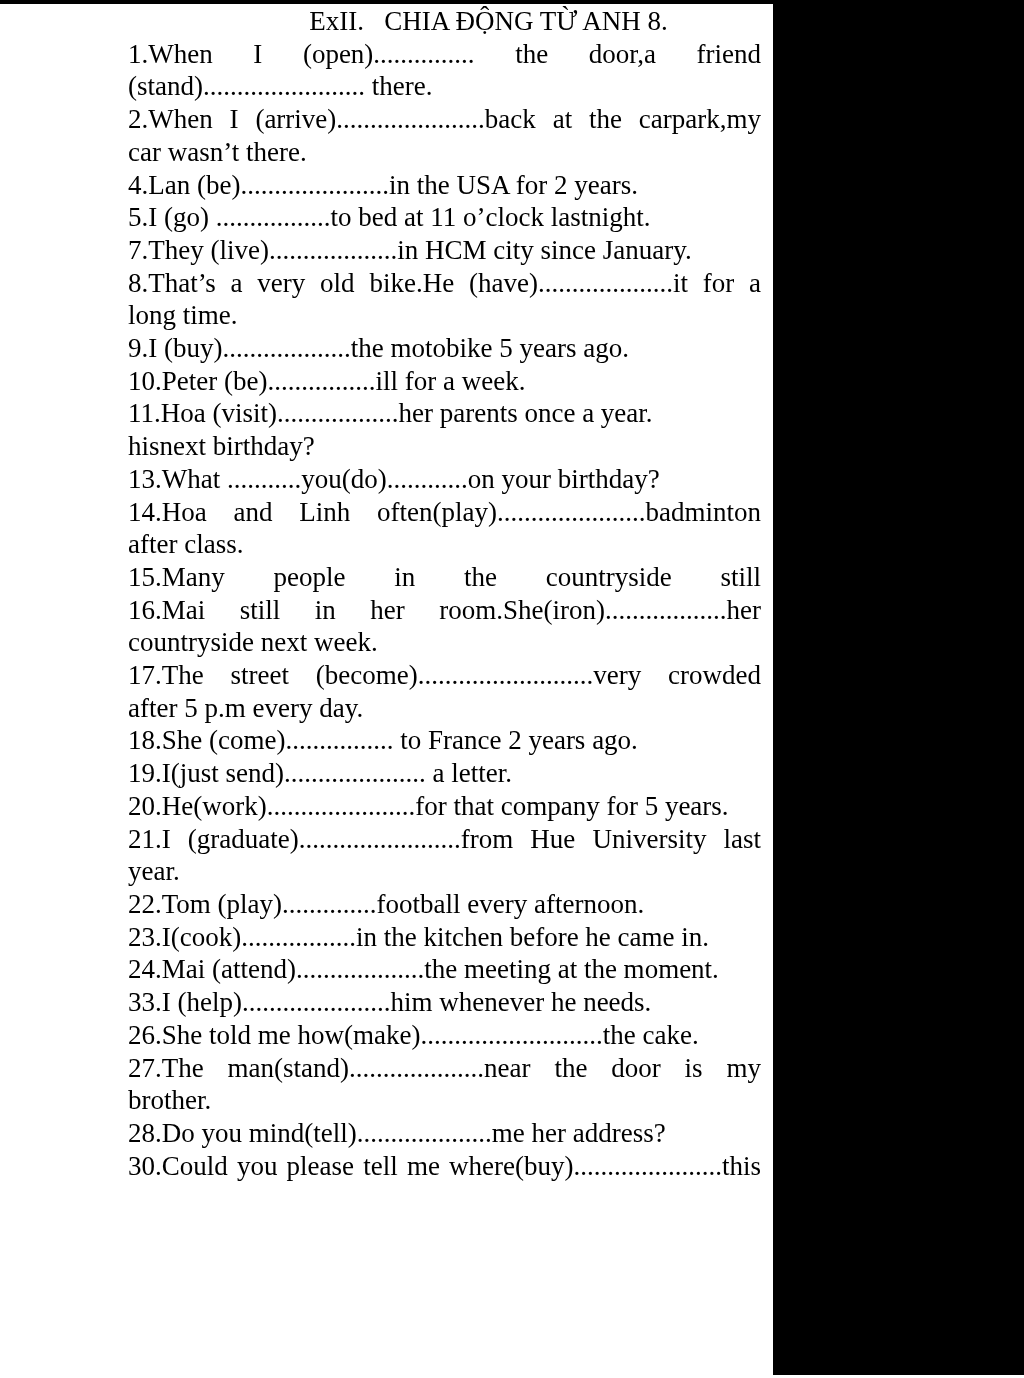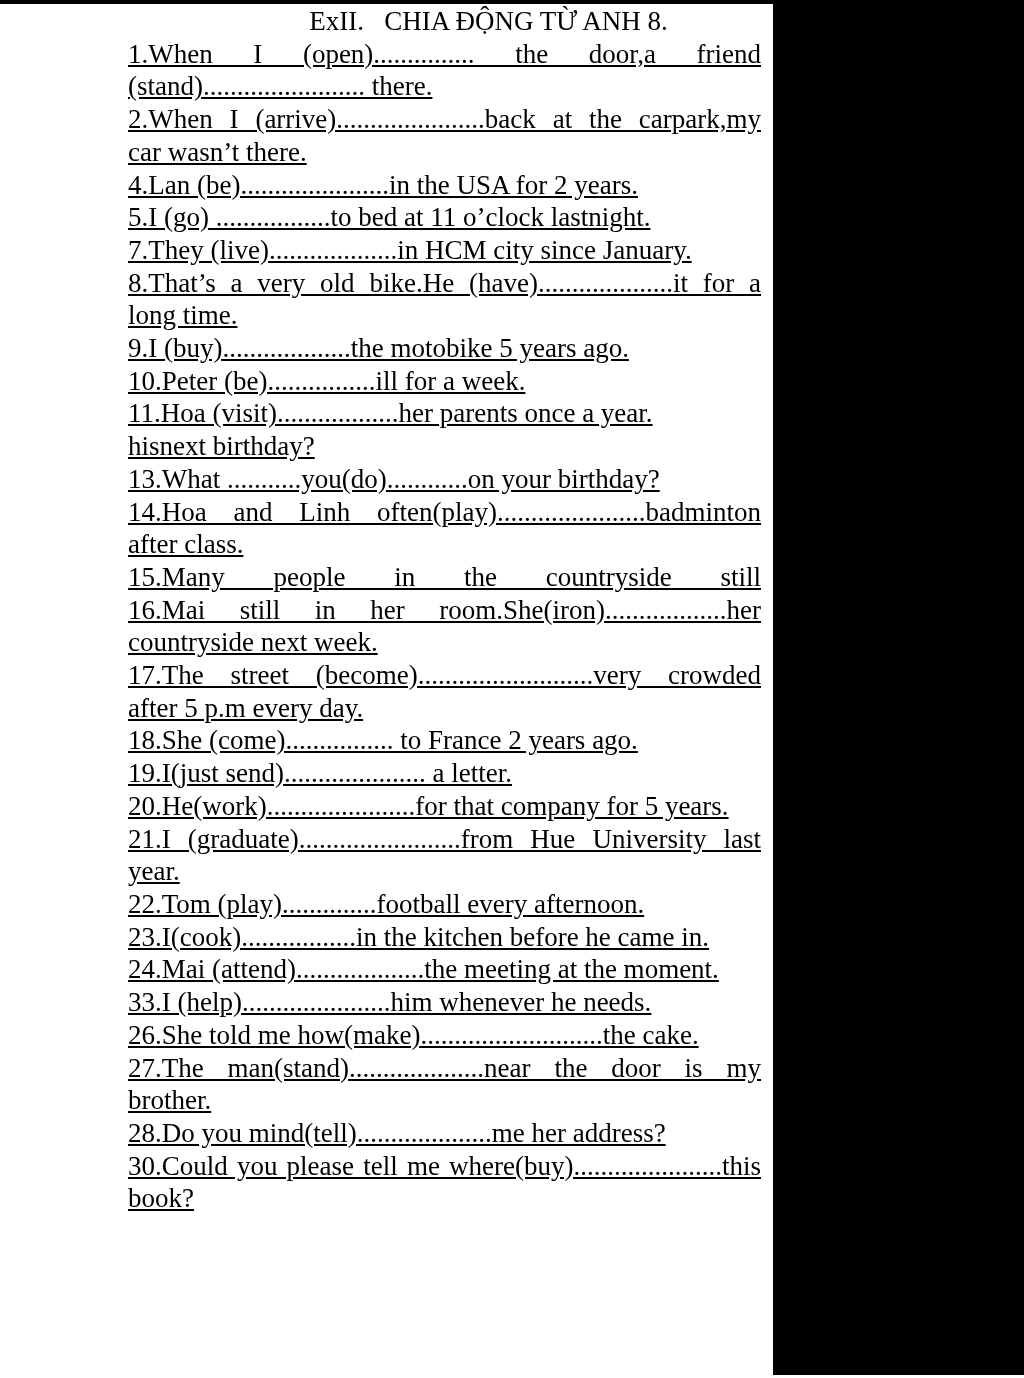--- a/index.html
+++ b/index.html
@@ -39,21 +39,20 @@
     margin-left: 43px;
   }
   .doc-title {
     text-align: center;
     white-space: pre;
     padding-left: 88px;
   }
   .line {
     text-align: left;
     white-space: normal;
-    text-decoration: underline;
   }
   .line.just {
     text-align: justify;
     text-align-last: justify;
   }
 </style>
 </head>
 <body>
 
 <div class="page">
@@ -90,16 +89,15 @@
         <div class="line">year.</div>
         <div class="line">22.Tom (play)..............football every afternoon.</div>
         <div class="line">23.I(cook).................in the kitchen before he came in.</div>
         <div class="line">24.Mai (attend)...................the meeting at the moment.</div>
         <div class="line">33.I (help)......................him whenever he needs.</div>
         <div class="line">26.She told me how(make)...........................the cake.</div>
         <div class="line just">27.The man(stand)....................near the door is my</div>
         <div class="line">brother.</div>
         <div class="line">28.Do you mind(tell)....................me her address?</div>
         <div class="line just">30.Could you please tell me where(buy)......................this</div>
-        <div class="line">book?</div>
       </div>
   </div>
 </div>
 
 </body></html>

